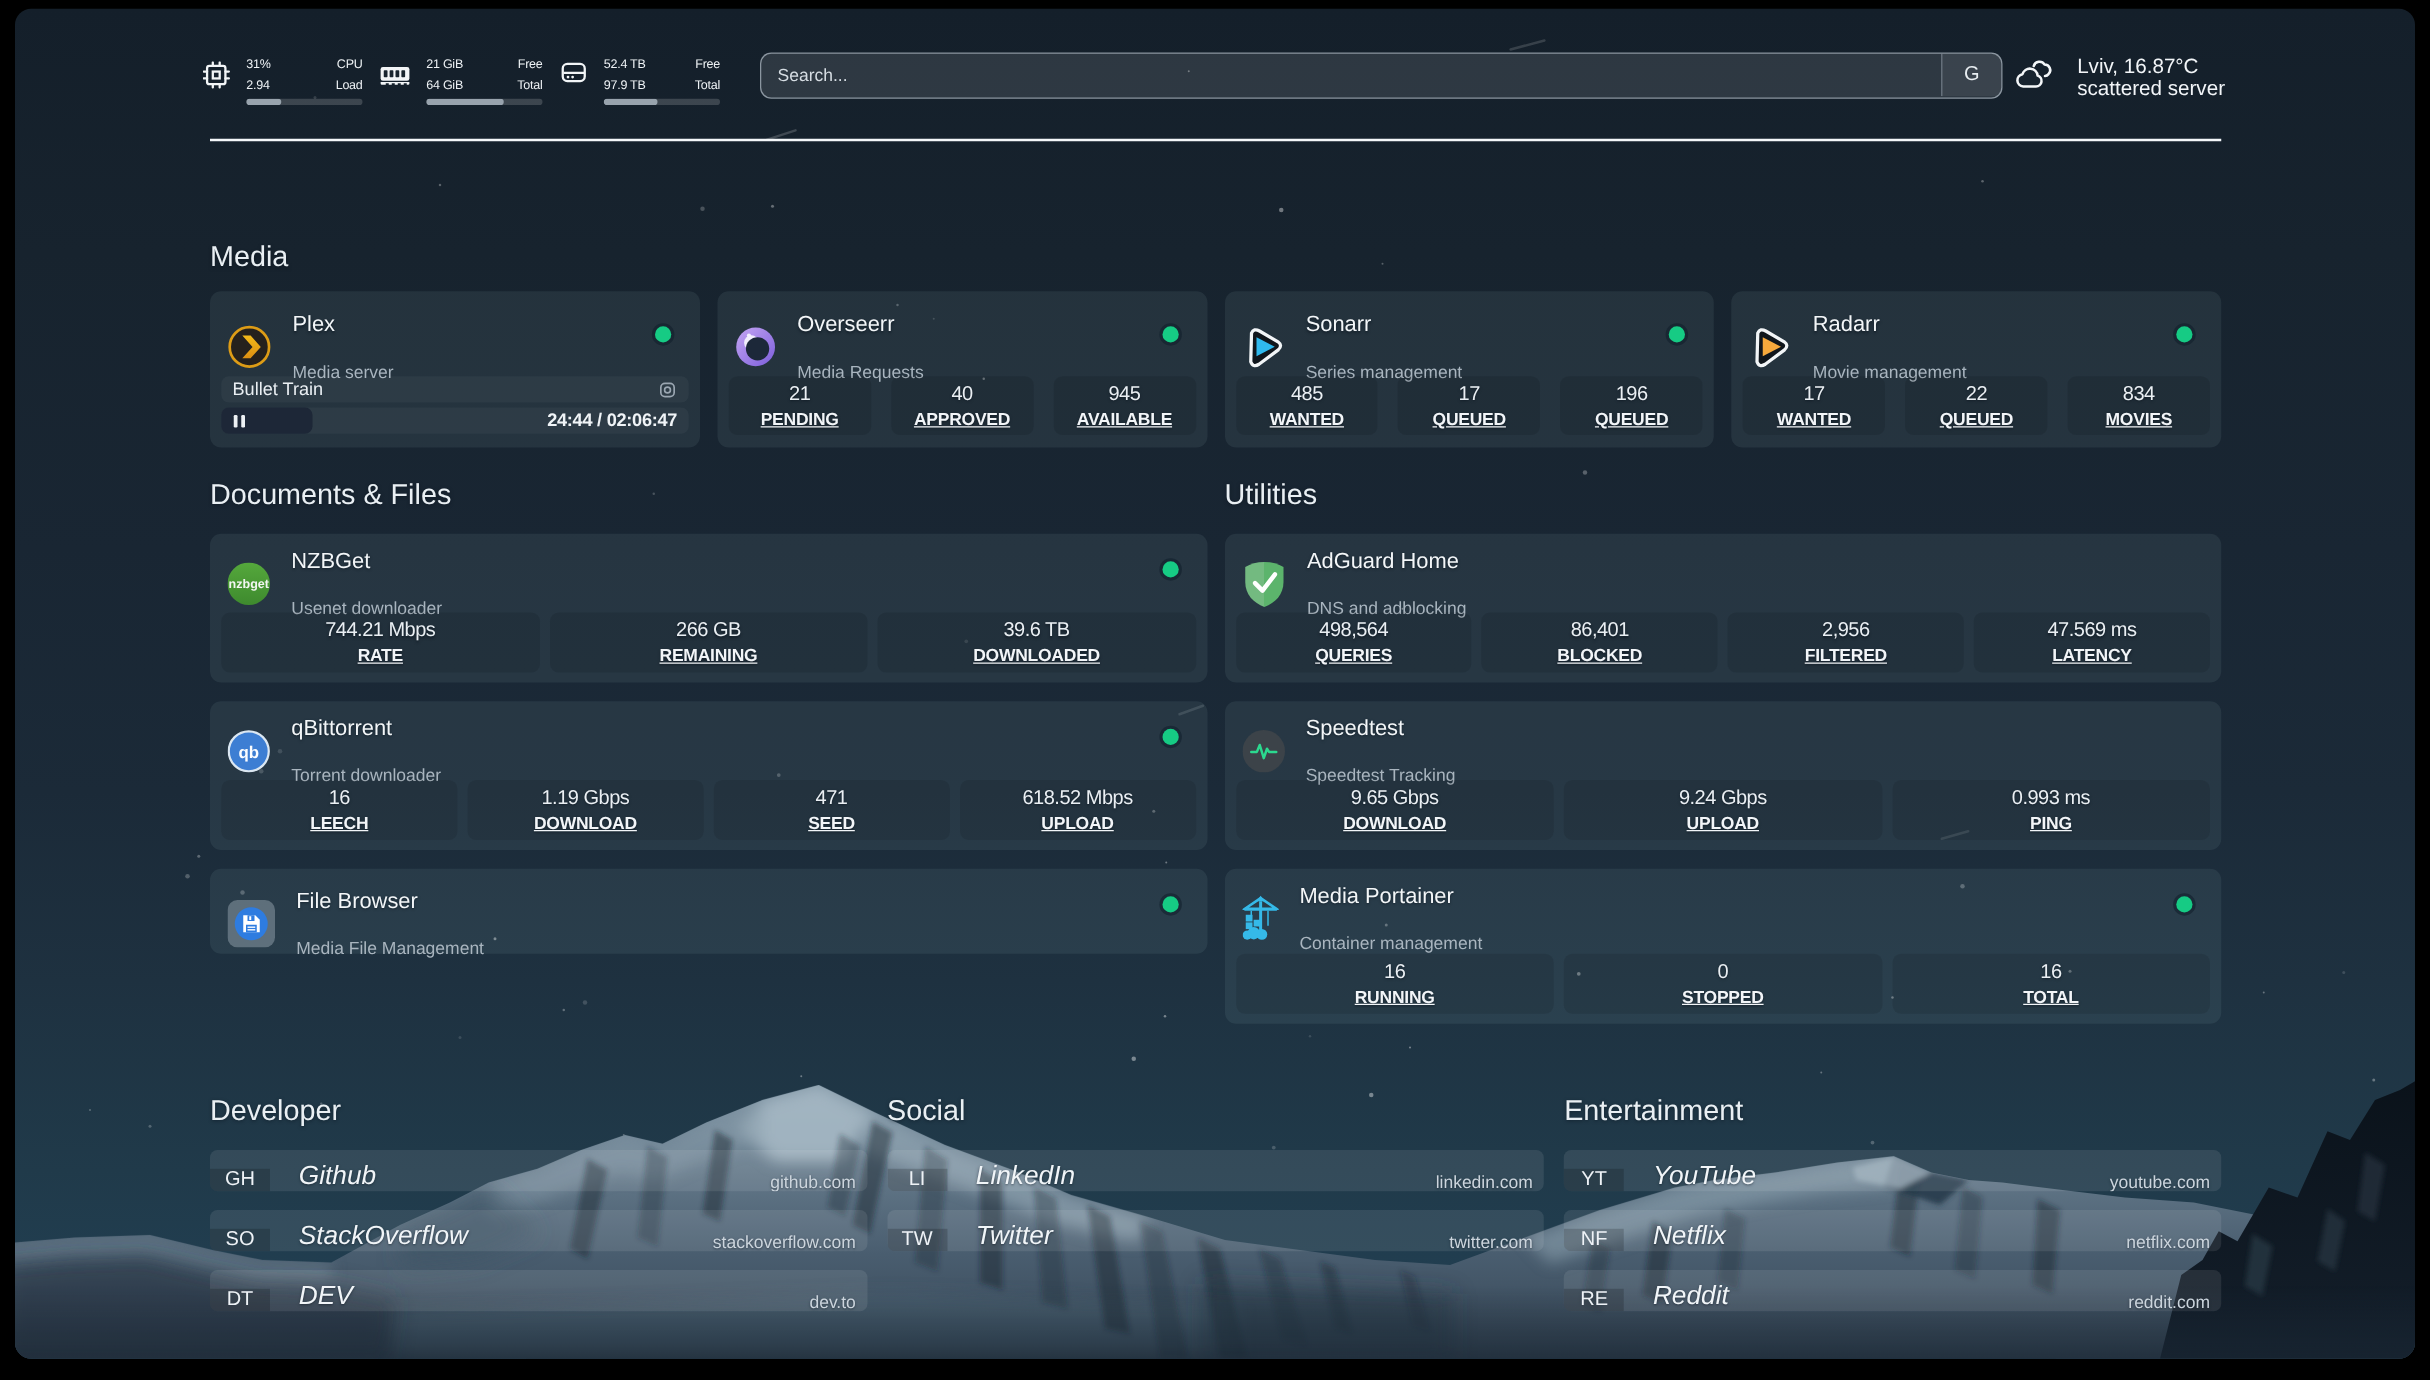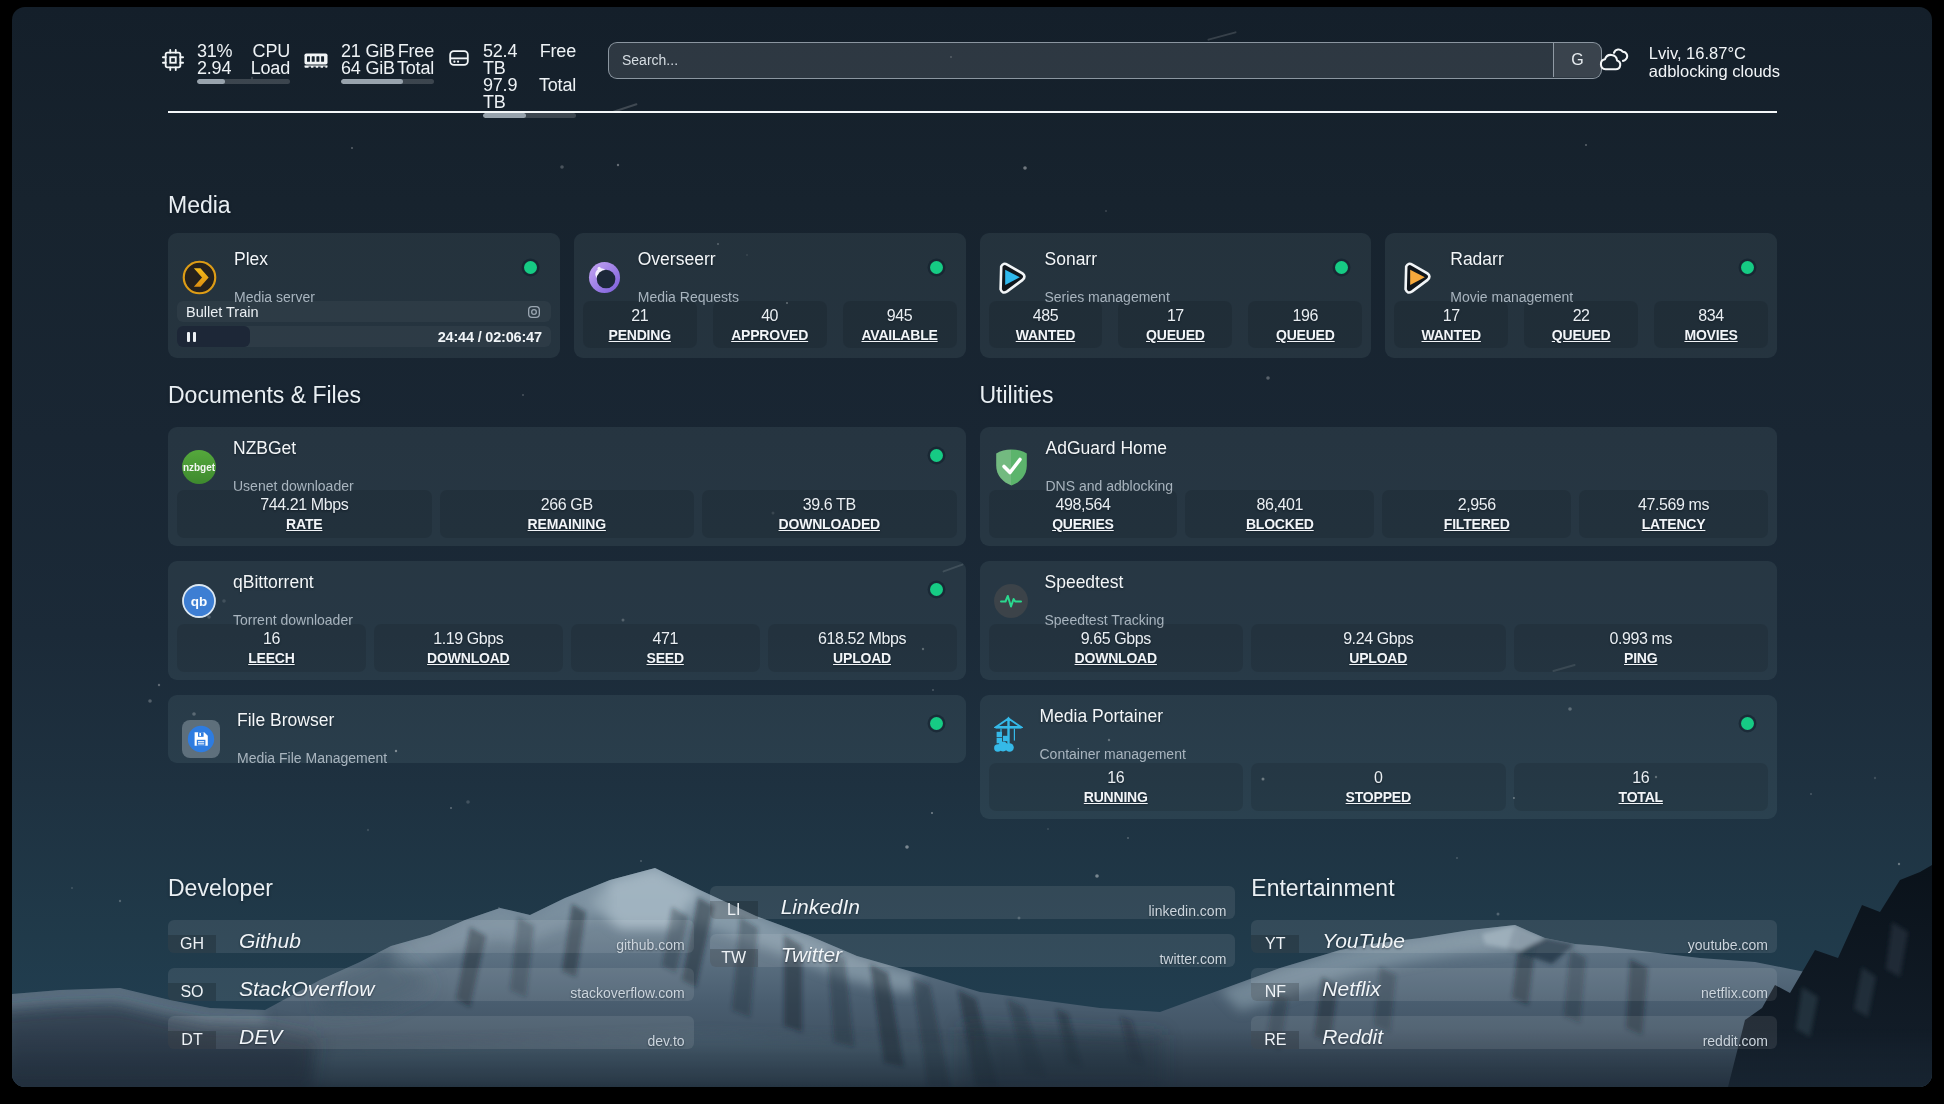--- a/index.html
+++ b/index.html
@@ -7,21 +7,21 @@
 .frame { position:absolute; left:12px; top:7px; width:1920px; height:1080px; border-radius:13px; overflow:hidden;
   background:linear-gradient(180deg,#141f2a 0%,#17232e 18%,#192633 40%,#1b2a38 58%,#1e3140 72%,#203a4a 86%,#224155 100%); }
 .mtn { position:absolute; left:0; bottom:0; width:1920px; height:310px; }
 .specks { position:absolute; left:0; top:0; width:1920px; height:1080px; }
 .content { position:absolute; left:156px; top:0; width:1609px; height:1080px; }
 
 .topbar { position:absolute; top:36px; left:0; width:100%; height:52px; }
 .res { position:absolute; left:-6px; top:0; display:flex; }
 .resw { display:flex; margin-right:14px; }
 .resw svg { flex:none; }
-.rblock { width:93px; font-size:18px; line-height:17px; letter-spacing:-0.2px; color:#eef2f5; margin-left:13px; margin-top:-0.5px; }
+.rblock { width:93px; font-size:10px; line-height:17px; letter-spacing:-0.2px; color:#eef2f5; margin-left:13px; margin-top:-0.5px; }
 .rline { display:flex; justify-content:space-between; }
 .rbar { margin-top:2px; height:5px; border-radius:2.5px; background:rgba(255,255,255,.17); overflow:hidden; }
 .rfill { height:100%; border-radius:2.5px; background:#98a3ad; }
 .search { position:absolute; left:440px; top:-1px; width:994px; height:37px; border:1.5px solid rgba(190,202,212,.65); border-radius:9px; background:rgba(255,255,255,.11);text-align:right; }
 .search .ph { position:absolute; left:13px; top:9px; font-size:14px; color:#d6dde3; }
 .gseg { position:absolute; right:0; top:0; width:48px; height:34px; border-left:1.5px solid rgba(190,202,212,.65); border-radius:0 7px 7px 0; background:rgba(255,255,255,.06); display:flex; align-items:center; justify-content:center; font-size:16px; color:#e8edf1; }
 .weather { position:absolute; right:-3px; top:1px; display:flex; }
 .weather svg { margin-top:2px; }
 .wtext { margin-left:20px; font-size:16.5px; line-height:18px; color:#f2f5f8; }
 .rule { position:absolute; top:104px; left:0; width:100%; height:2px; background:#f4f7f9; }
@@ -287,21 +287,21 @@
           <span class="ph">Search...</span>
           <div class="gseg">G</div>
         </div>
   <div class="weather">
     <svg width="31" height="28" viewBox="0 0 32 28" fill="none" stroke="#f4f7f9" stroke-width="2.1" stroke-linejoin="round" stroke-linecap="round">
             <path d="M16.5 6.6a5 5 0 0 1 9-1.2 4.6 4.6 0 0 1 3.2 7.9 4.2 4.2 0 0 1-2.9 1.6"></path>
             <path d="M7.8 23.5h10.6a4.6 4.6 0 0 0 1.3-9 6.4 6.4 0 0 0-12.5-1.2 5.15 5.15 0 0 0 .6 10.2z" fill="#18242f"></path>
           </svg>
     <div class="wtext">
             <div>Lviv, 16.87°C</div>
-            <div>adblocking clouds</div>
+            <div>scattered server</div>
           </div>
   </div>
 </div>
 <div class="rule"></div>
 
 <div class="h1 media-h">Media</div>
 <div class="media-cards">
   <div class="card mcard" id="plex">
     <div class="chead">
       <svg class="cicon" width="35" height="35" viewBox="0 0 36 36">
@@ -635,20 +635,21 @@
             <div class="bname">StackOverflow</div>
             <div class="burl">stackoverflow.com</div>
           </div>
     <div class="bmrow">
             <div class="abbr">DT</div>
             <div class="bname">DEV</div>
             <div class="burl">dev.to</div>
           </div>
   </div>
   <div class="col">
+          <div class="h1">Social</div>
     <div class="bmrow">
             <div class="abbr">LI</div>
             <div class="bname">LinkedIn</div>
             <div class="burl">linkedin.com</div>
           </div>
     <div class="bmrow">
             <div class="abbr">TW</div>
             <div class="bname">Twitter</div>
             <div class="burl">twitter.com</div>
           </div>

